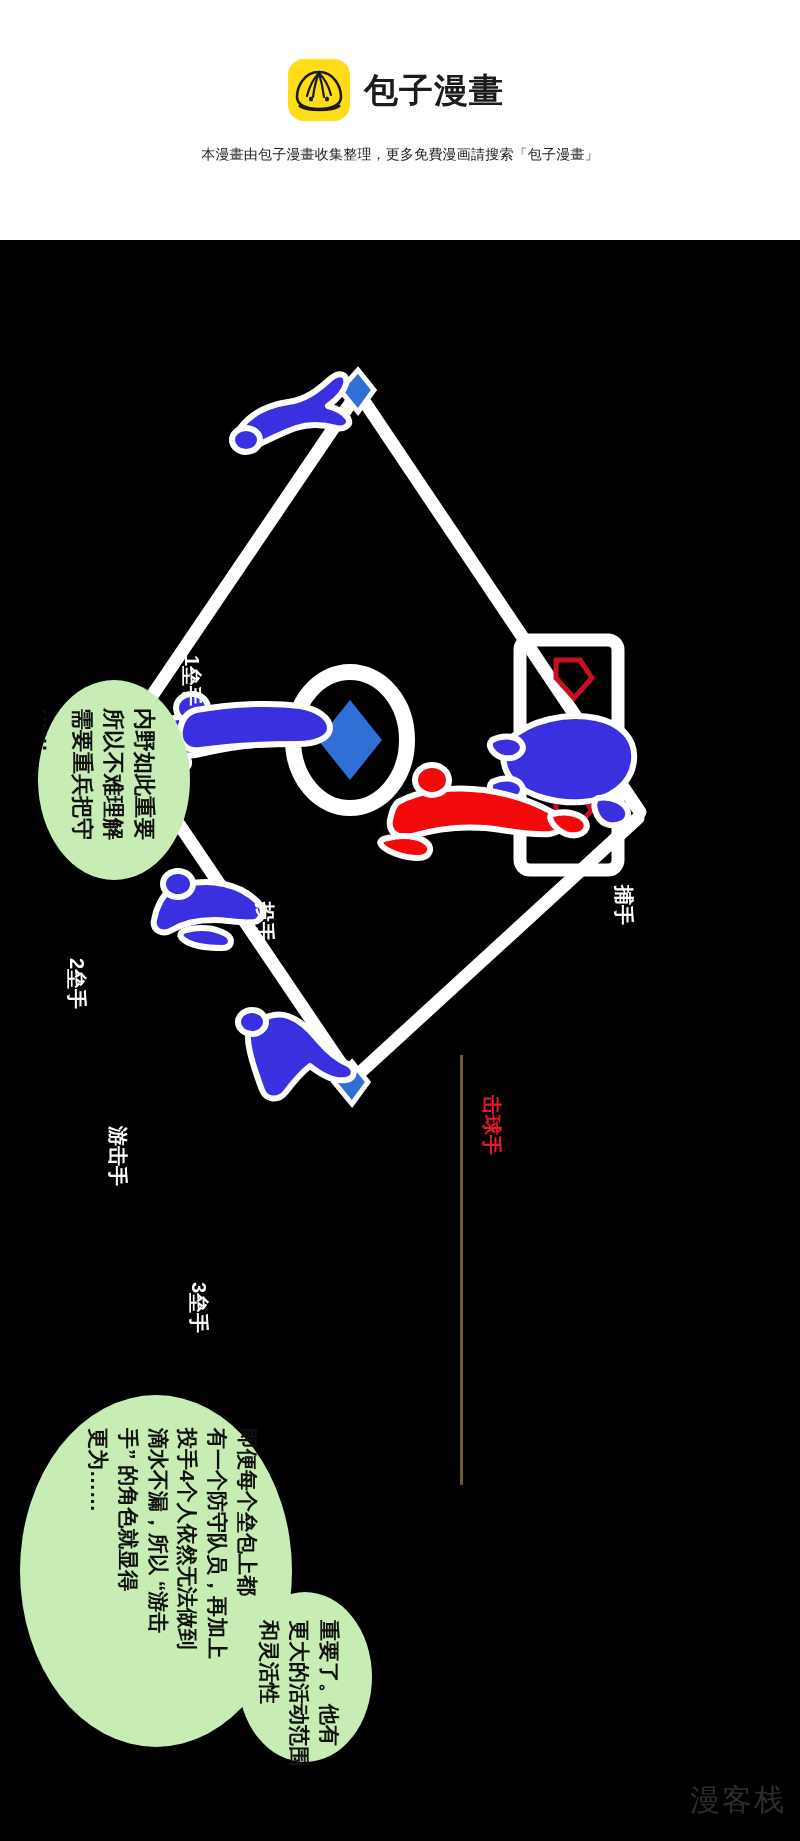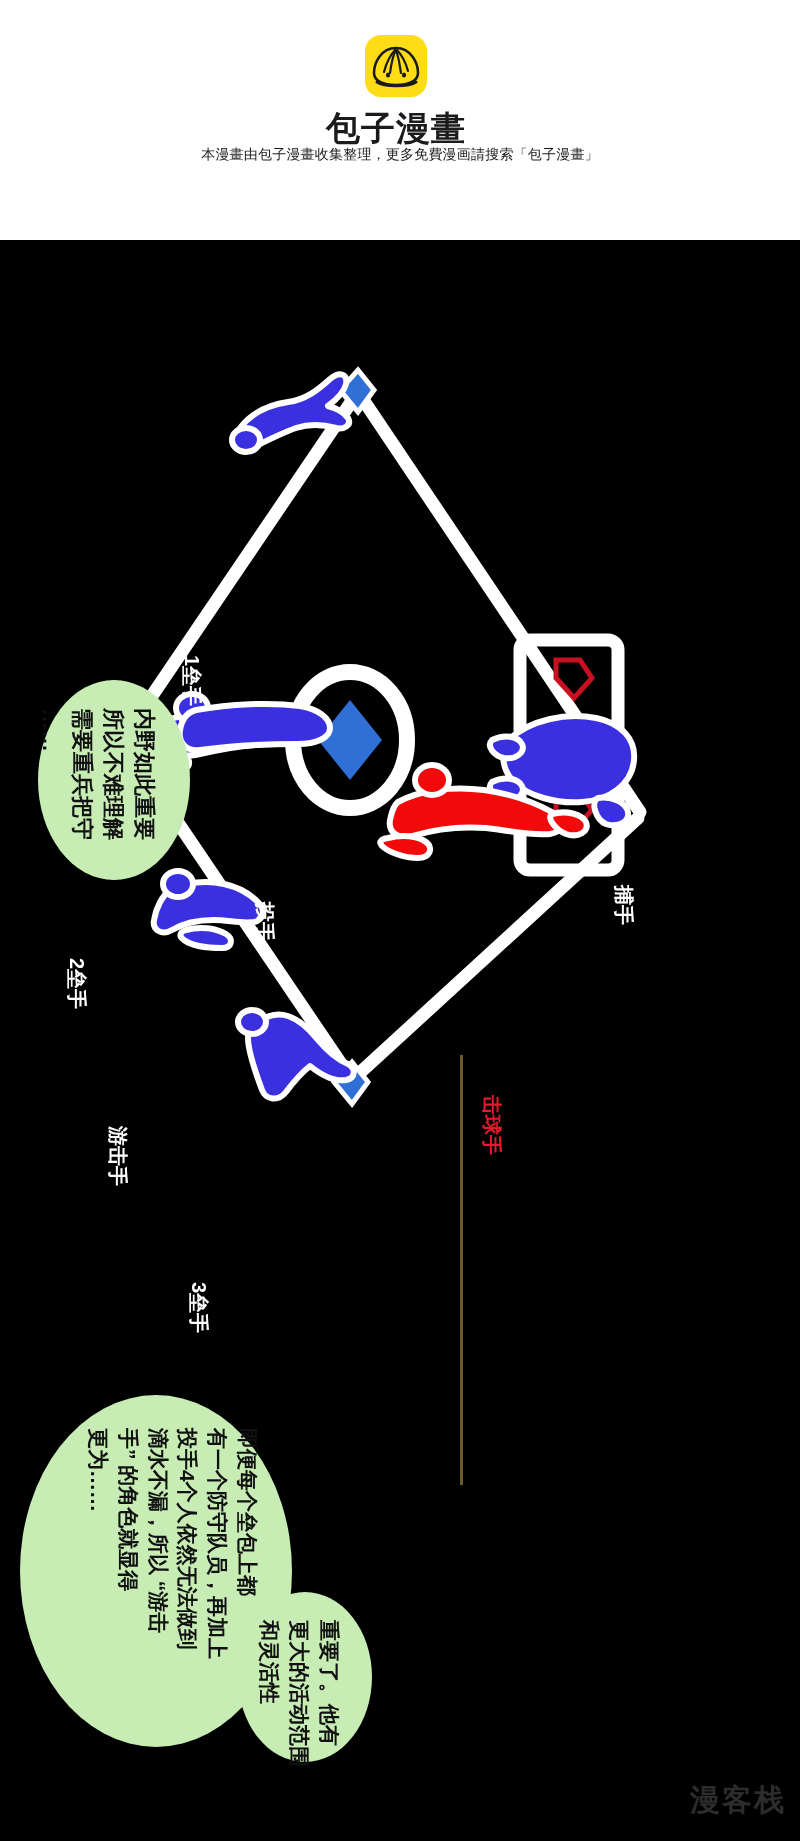--- a/index.html
+++ b/index.html
@@ -9,21 +9,21 @@
     font-family:"Liberation Sans", sans-serif;
   }
 
   
   #header {
     position:absolute; left:0; top:0; width:800px; height:240px;
     background:#ffffff;
   }
   #brand-row {
     position:absolute; left:0; top:55px; width:792px; height:70px;
-    display:flex; align-items:center; justify-content:center; gap:14px;flex-direction:column;
+    display:flex; align-items:center; justify-content:center; gap:14px;
   }
   #logo-mark {
     width:62px; height:62px; border-radius:16px; background:#FFDD16;
     position:relative; flex:0 0 auto; overflow:hidden;
   }
   #logo-mark svg { position:absolute; left:0; top:0; }
   #brand-title {
     font-size:34px; font-weight:bold; color:#1b1b1b; letter-spacing:1px;
     line-height:1; white-space:nowrap;
   }
@@ -59,21 +59,21 @@
     white-space:pre; text-align:left;
     font-family:"Liberation Sans", sans-serif;
   }
 
   #divider-line {
     position:absolute; background:#6b5a2a; width:3px;
   }
 
   #watermark {
     position:absolute; right:14px; bottom:20px;
-    font-size:30px; font-weight:bold; color:#2c2c2c;
+    font-size:30px; font-weight:normal; color:#2c2c2c;
     letter-spacing:2px; white-space:nowrap;
   }
 </style>
 </head>
 <body>
 
 <div id="header">
 
   <div id="brand-row">
     <div id="logo-mark">

